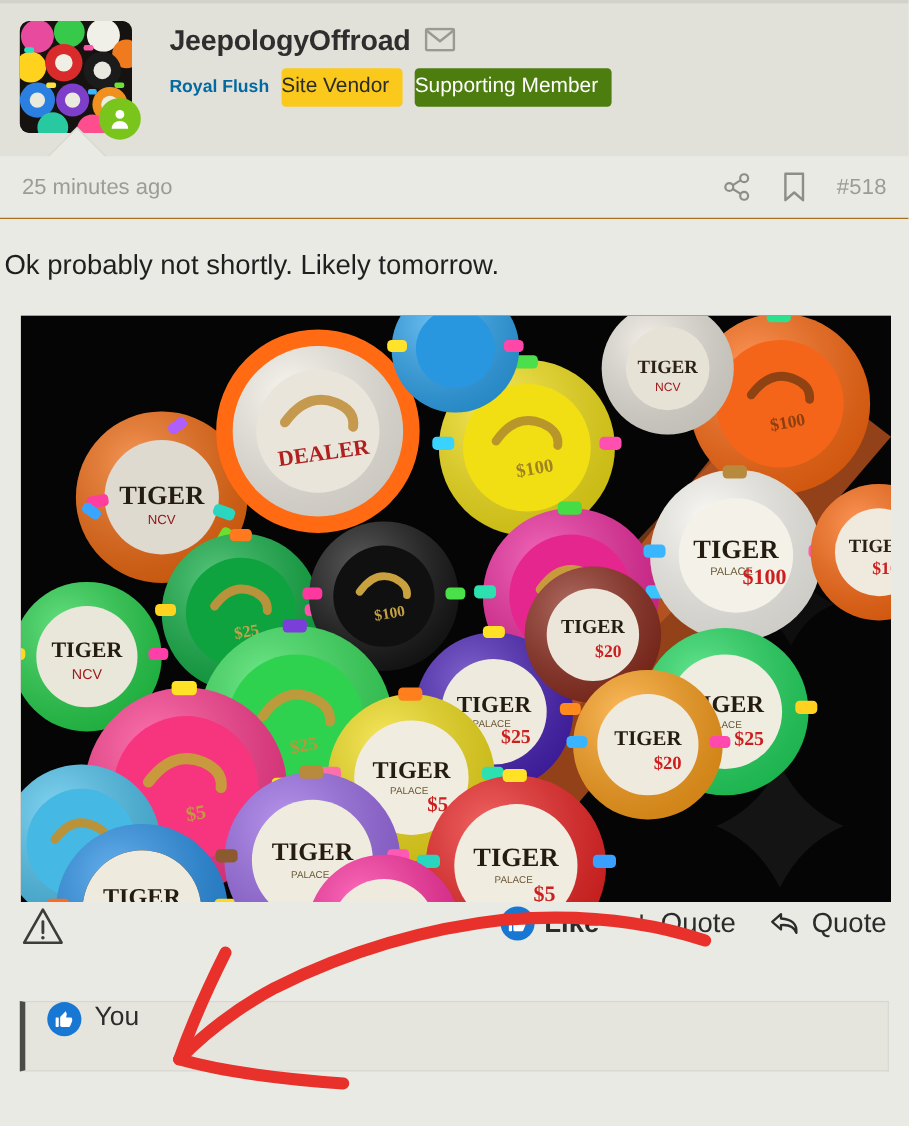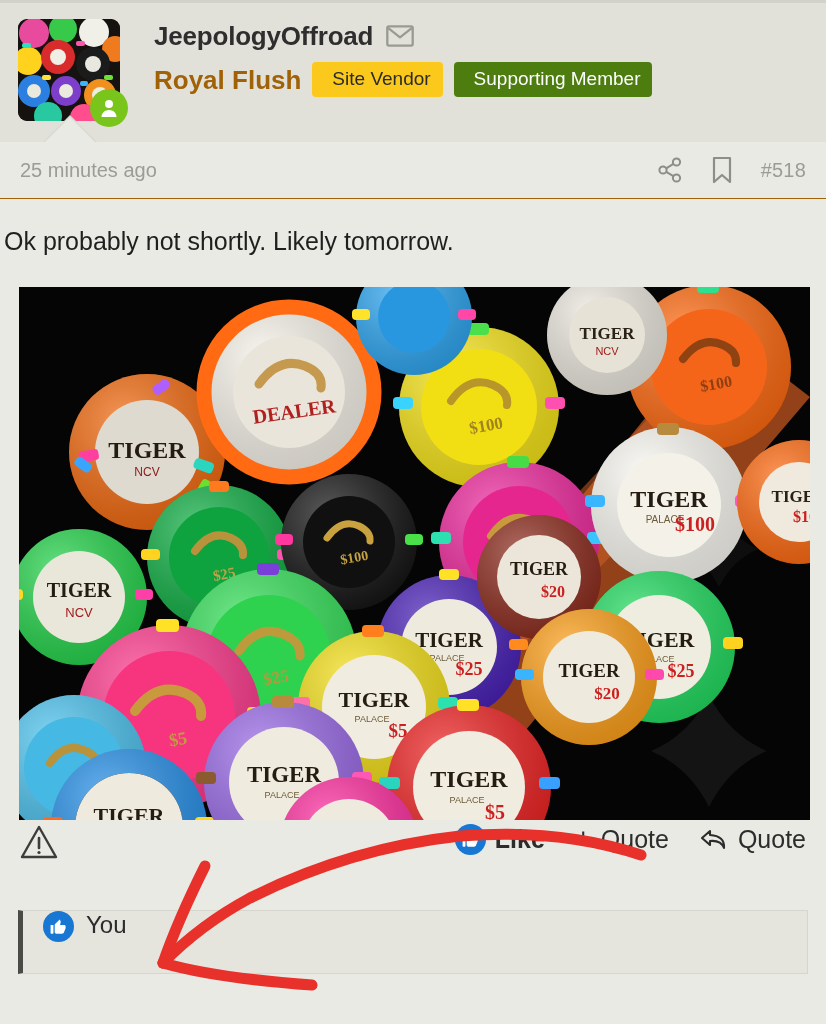--- a/index.html
+++ b/index.html
@@ -108,28 +108,28 @@
     line-height: 1;
   }
   .envelope-icon { display: flex; align-items: center; }
 
   .badge-row {
     display: flex;
     align-items: center;
     gap: 11px;
   }
   .user-title {
-    font-size: 26px;
+    font-size: 16px;
     font-weight: bold;
-    color: #a16207;
+    color: #0369a1;
     line-height: 1;
   }
   .badge {
     font-size: 19px;
-    padding: 7px 12px 9px 20px;
+    padding: 7px 12px 9px 0;
     border-radius: 4px;
     line-height: 1;
     white-space: nowrap;
     text-align: right;
   }
   .badge-vendor {
     background: #fbc91b;
     color: #2b2b2b;
   }
   .badge-supporting {

